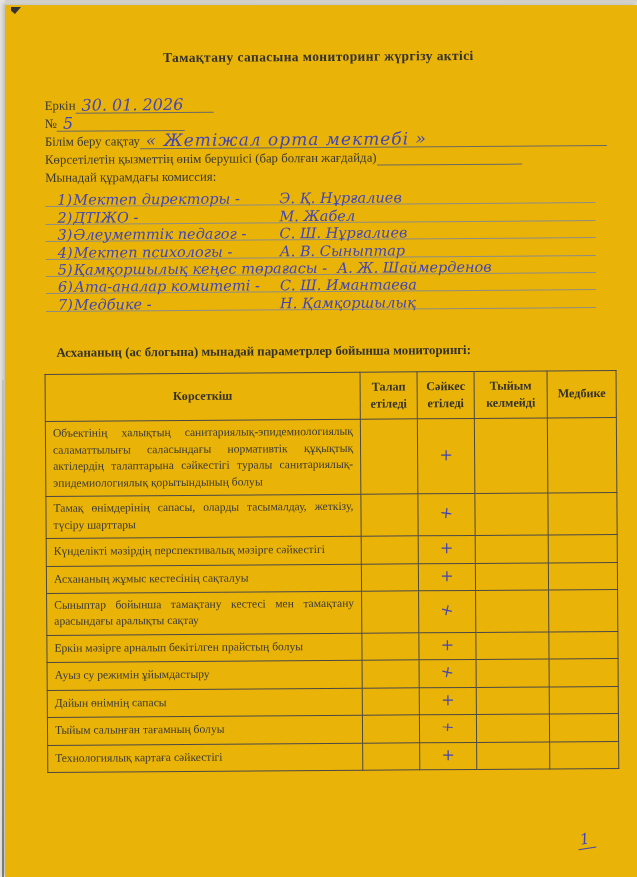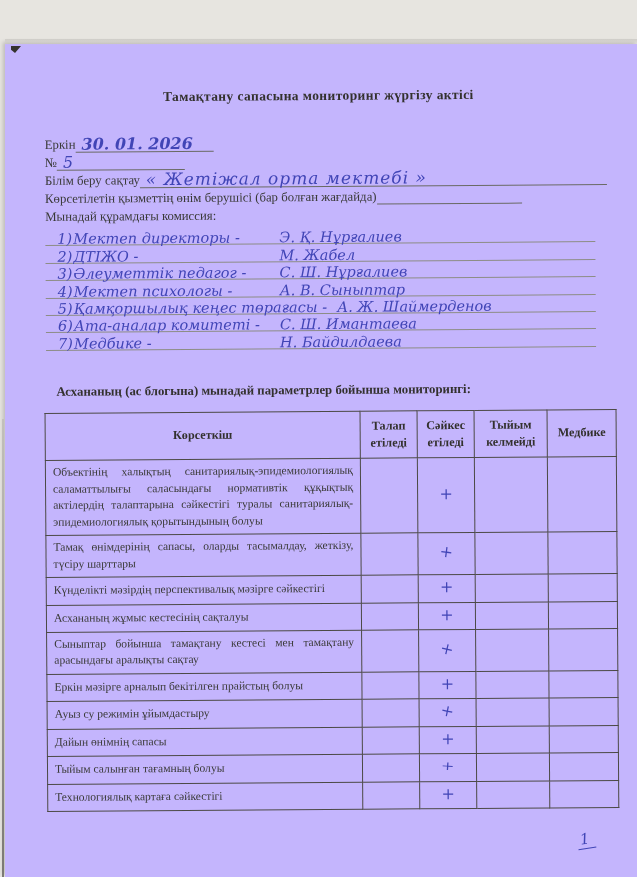--- a/index.html
+++ b/index.html
@@ -6,23 +6,22 @@
   .scan{
     position:relative;
     width:637px;height:877px;
     background:#e7e5e0;
     overflow:hidden;
     font-family:"Liberation Serif","DejaVu Serif",serif;
   }
   .paper{
     position:absolute;
     left:5px;top:5px;right:0;bottom:0;
-    background:#c4b5fd;
+    background:#eab308;
     box-shadow:-2px -2px 4px rgba(0,0,0,.18);
-    margin-top:39px;
   }
   .content{
     position:absolute;
     left:0;top:0;width:632px;height:872px;
     transform:rotate(-0.4deg);
     color:#3a3a38;
   }
   
   .corner-mark{
     position:absolute;left:6px;top:2px;width:10px;height:7px;
@@ -44,21 +43,21 @@
     text-align:center;
     font-weight:bold;
     font-size:13.5px;
     letter-spacing:.4px;
     color:#33312e;
   }
   .form{margin:30px 28px 0 42px;font-size:12.8px;}
   .f-row{display:flex;align-items:flex-end;margin-top:1px;height:17px;}
   .f-label{white-space:nowrap;color:#3a3a38;}
   .f-line{border-bottom:1px solid #6a6a64;position:relative;height:100%;}
-  .f-line.date{width:138px;font-weight:bold;}
+  .f-line.date{width:138px;}
   .f-line.num{width:128px;}
   .f-line.grow{flex:1;}
   .f-line.supplier{flex:1;max-width:145px;}
   
   .hand{
     font-family:"DejaVu Serif",serif;
     font-style:italic;
     color:#4145b6;
     white-space:nowrap;
   }
@@ -201,21 +200,21 @@
           <span class="c-name hand">А. Ж. Шаймерденов</span>
         </div>
         <div class="c-row">
           <span class="c-num hand">6)</span>
           <span class="c-role hand">Ата-аналар комитеті -</span>
           <span class="c-name hand">С. Ш. Имантаева</span>
         </div>
         <div class="c-row">
           <span class="c-num hand">7)</span>
           <span class="c-role hand">Медбике -</span>
-          <span class="c-name hand">Н. Байдилдаева</span>
+          <span class="c-name hand">Н. Қамқоршылық</span>
         </div>
       </div>
 
       <div class="subheading">Асхананың  (ас блогына) мынадай параметрлер бойынша мониторингі:</div>
 
       <table class="monitor">
         <colgroup>
           <col class="c-ind">
             <col class="c-req">
             <col class="c-yes">

